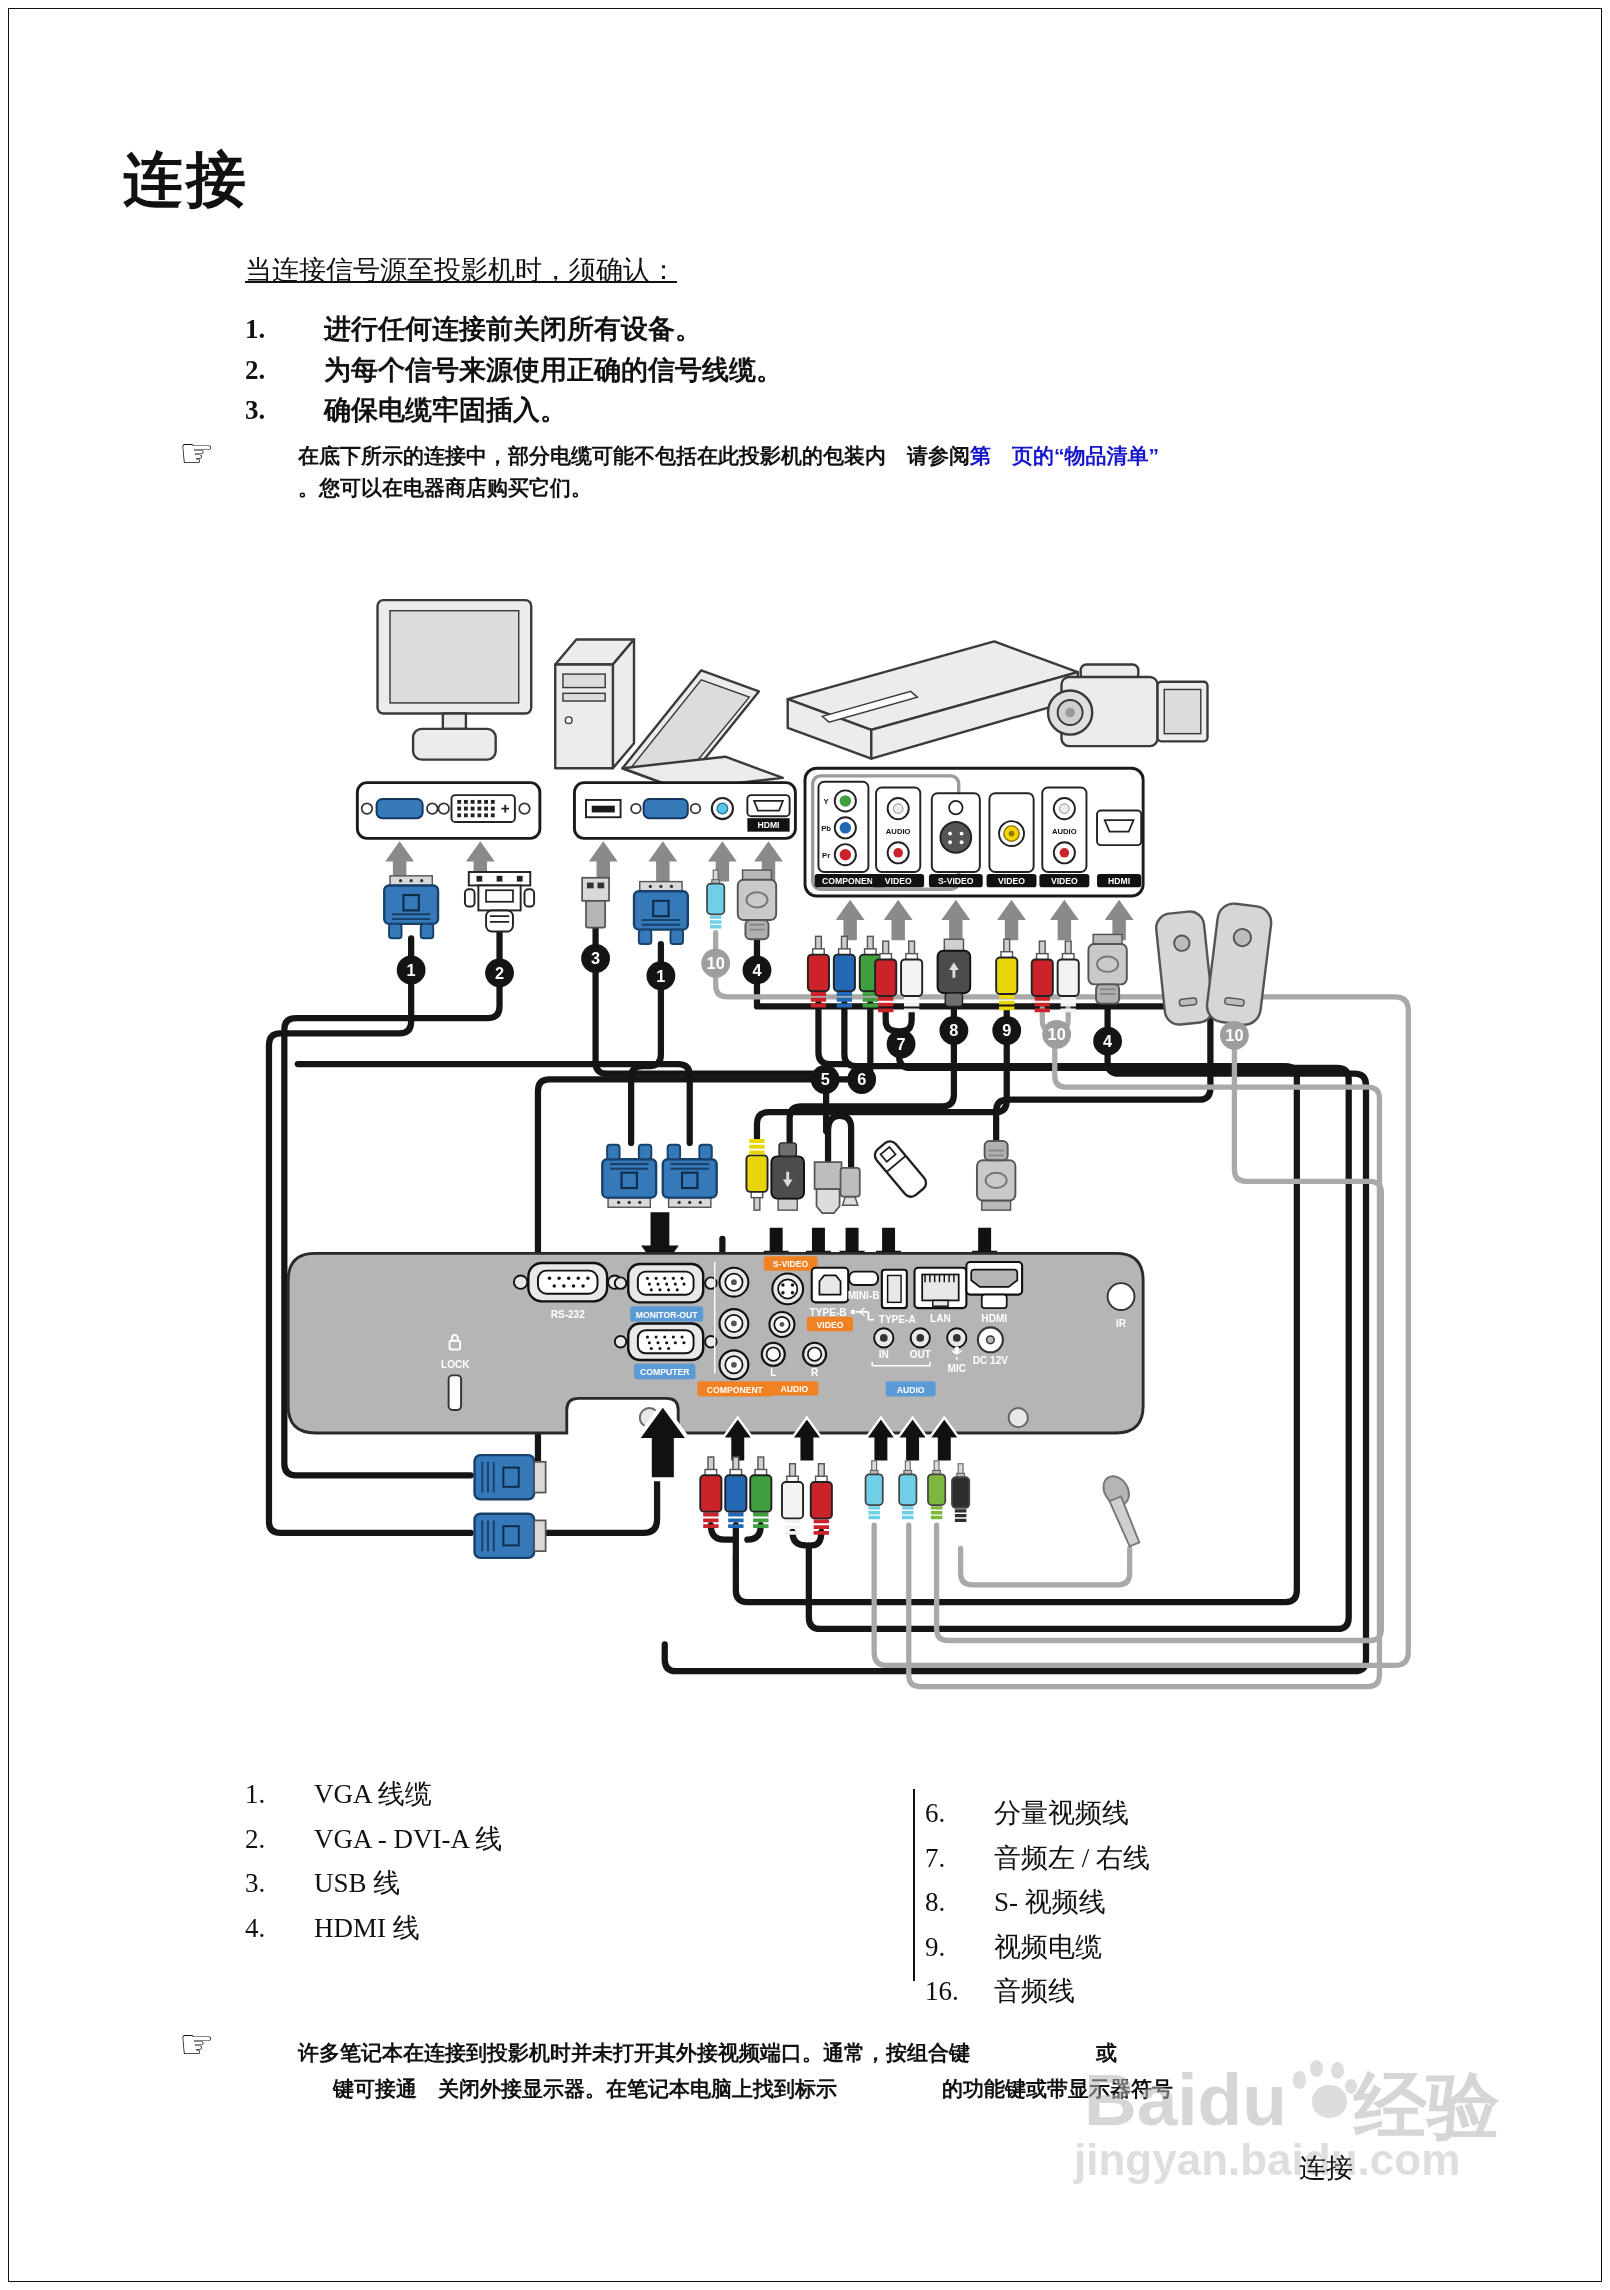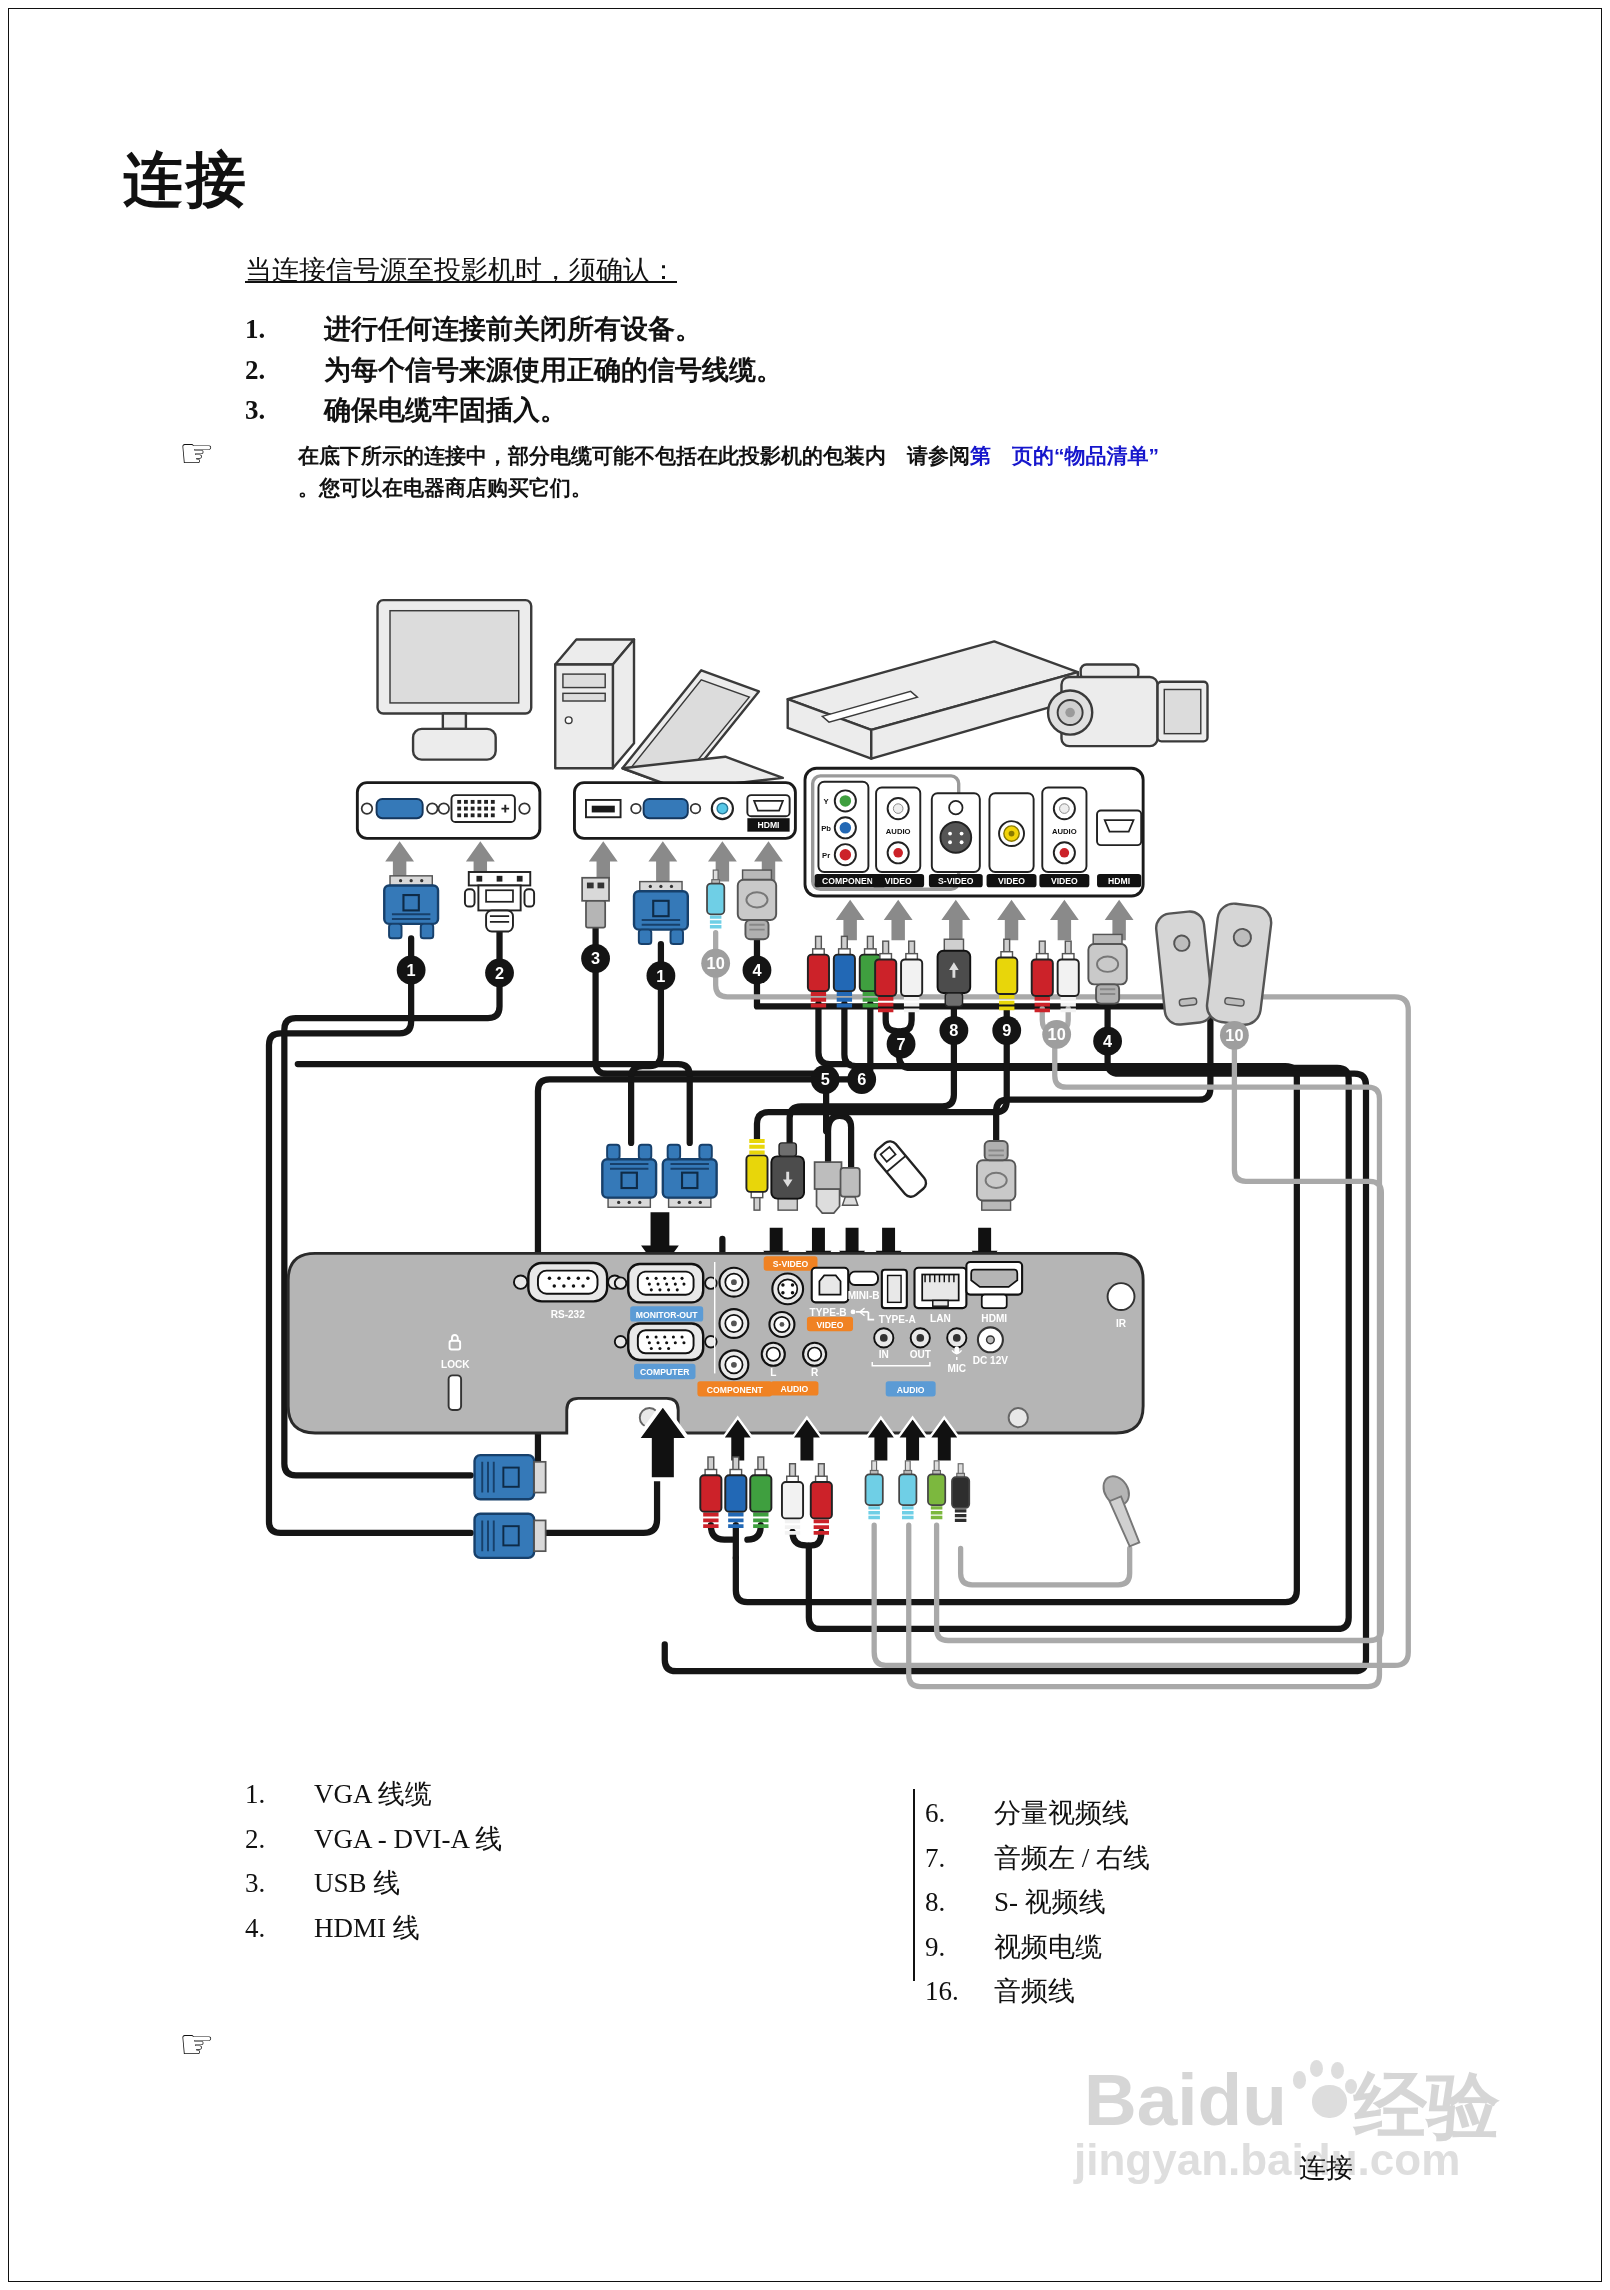--- a/index.html
+++ b/index.html
@@ -654,20 +654,24 @@
   </div>
   <div class="abs clist" style="left:925px;top:1795px;">
     <div style="margin-bottom:8.6px;"><span class="cnum">6.</span><span>分量视频线</span></div>
     <div style="margin-bottom:8.6px;"><span class="cnum">7.</span><span>音频左 / 右线</span></div>
     <div style="margin-bottom:8.6px;"><span class="cnum">8.</span><span>S- 视频线</span></div>
     <div style="margin-bottom:8.6px;"><span class="cnum">9.</span><span>视频电缆</span></div>
     <div><span class="cnum">16.</span><span>音频线</span></div>
   </div>
 
   <div class="abs hand" style="left:179px;top:2021px;">☞</div>
+  <div class="abs note" style="left:298px;top:2035px;width:1259px;line-height:36px;">
+    <span>许多笔记本在连接到投影机时并未打开其外接视频端口。通常，按组合键　　　　　　或</span><br>
+    <span style="margin-left:35px;">键可接通　关闭外接显示器。在笔记本电脑上找到标示　　　　　的功能键或带显示器符号</span>
+  </div>
 
   <div class="abs watermark wm-big">
     <span>Baidu</span>
     <span class="paw">
       <i style="left:25px;top:27px;width:35px;height:33px;border-radius:48%;"></i>
       <i style="left:5.8px;top:13.4px;width:13.4px;height:17.3px;"></i>
       <i style="left:23px;top:1.9px;width:13.4px;height:17.3px;"></i>
       <i style="left:44px;top:3.8px;width:13.4px;height:17.3px;"></i>
       <i style="left:58px;top:21px;width:12.5px;height:15.4px;"></i>
     </span>

